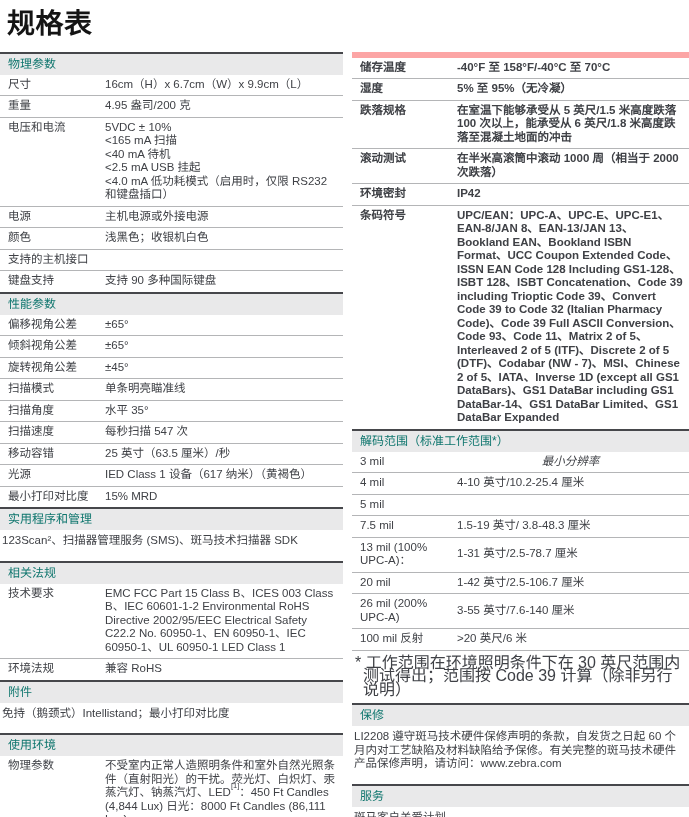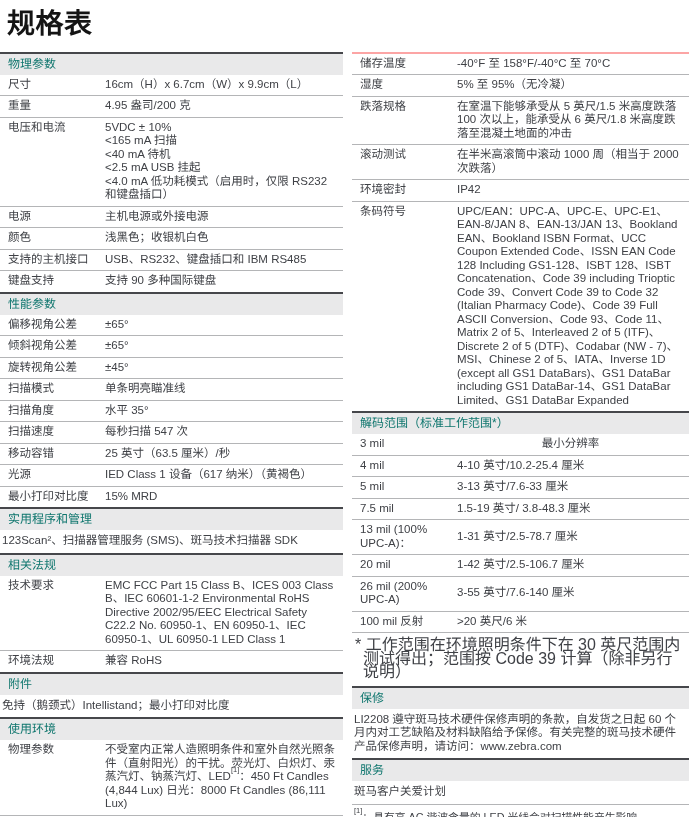--- a/index.html
+++ b/index.html
@@ -18,25 +18,25 @@
   .col-right { width:337px; flex:0 0 337px; margin-left:9px; }
   .bar {
     background:#e9e9ea; border-top:2px solid #46474b;
     font-weight:normal; font-size:12px; color:#0f766e;
     padding:3px 8px 4px; line-height:14px;
   }
   .row { display:flex; border-bottom:1px solid #b4b5b7; padding:3px 0 4px; }
   .row .k { flex:0 0 105px; width:105px; padding:0 4px 0 8px; line-height:13.5px; }
   .row .v { flex:1; padding-right:5px; line-height:13.5px; }
   .row .v.pre { white-space:pre-line; }
-  .row .v.center { text-align:center; }
+  .row .v.center { text-align:center;font-style:italic; }
   .row.vc { align-items:center; }
   .rows.flush > .row:last-child { border-bottom:none; }
-  .rows.topline { border-top:2px solid #fca5a5; }
-  .fulltext { padding:4px 5px 5px 2px; line-height:13.5px; }
+  .rows.topline { border-top:6px solid #fca5a5;font-weight:bold; }
+  .fulltext { padding:4px 5px 13px 2px; line-height:13.5px; }
   .fulltext.bordered { border-bottom:1px solid #b4b5b7; }
   .fn {
     font-size:16px; line-height:13.5px;
     padding:5px 4px 7px 11px; text-indent:-8px;
   }
   .fn2 { font-size:10.8px; line-height:13.5px; padding:6px 20px 0 2px; }
   sup { font-size:7.5px; line-height:0; position:relative; top:-3.5px; }
 </style>
 </head>
 <body>
@@ -68,21 +68,20 @@
       <div class="row">
         <div class="k">电源</div>
         <div class="v">主机电源或外接电源</div>
       </div>
       <div class="row">
         <div class="k">颜色</div>
         <div class="v">浅黑色；收银机白色</div>
       </div>
       <div class="row">
         <div class="k">支持的主机接口</div>
-        <div class="v">USB、RS232、键盘插口和 IBM RS485</div>
       </div>
       <div class="row">
         <div class="k">键盘支持</div>
         <div class="v">支持 90 多种国际键盘</div>
       </div>
     </div>
 
     <div class="bar">性能参数</div>
     <div class="rows flush">
       <div class="row">
@@ -189,21 +188,20 @@
       <div class="row">
         <div class="k">3 mil</div>
         <div class="v center">最小分辨率</div>
       </div>
       <div class="row">
         <div class="k">4 mil</div>
         <div class="v">4-10 英寸/10.2-25.4 厘米</div>
       </div>
       <div class="row">
         <div class="k">5 mil</div>
-        <div class="v">3-13 英寸/7.6-33 厘米</div>
       </div>
       <div class="row">
         <div class="k">7.5 mil</div>
         <div class="v">1.5-19 英寸/ 3.8-48.3 厘米</div>
       </div>
       <div class="row vc">
         <div class="k">13 mil (100% UPC-A)：</div>
         <div class="v">1-31 英寸/2.5-78.7 厘米</div>
       </div>
       <div class="row">

